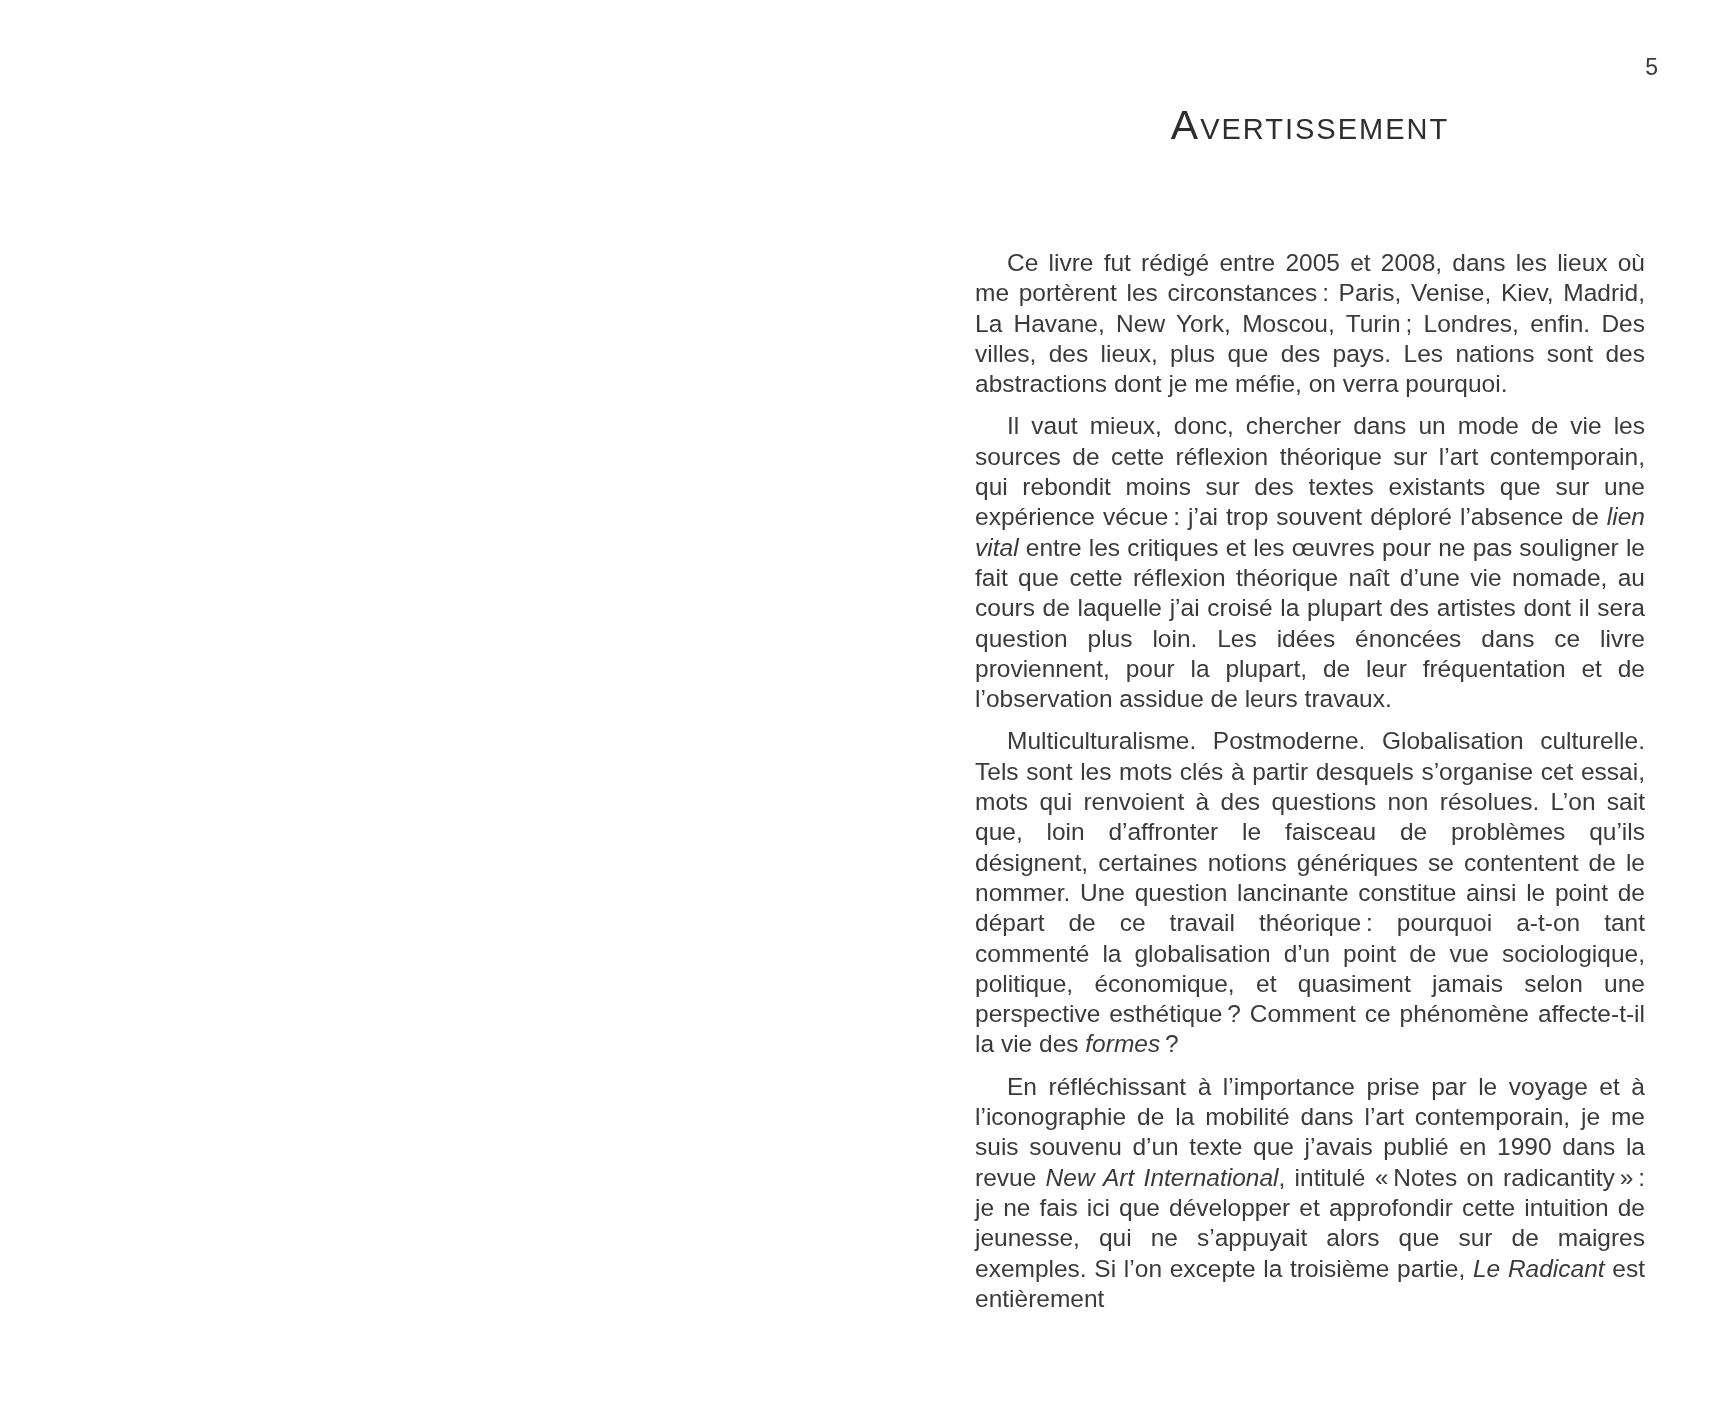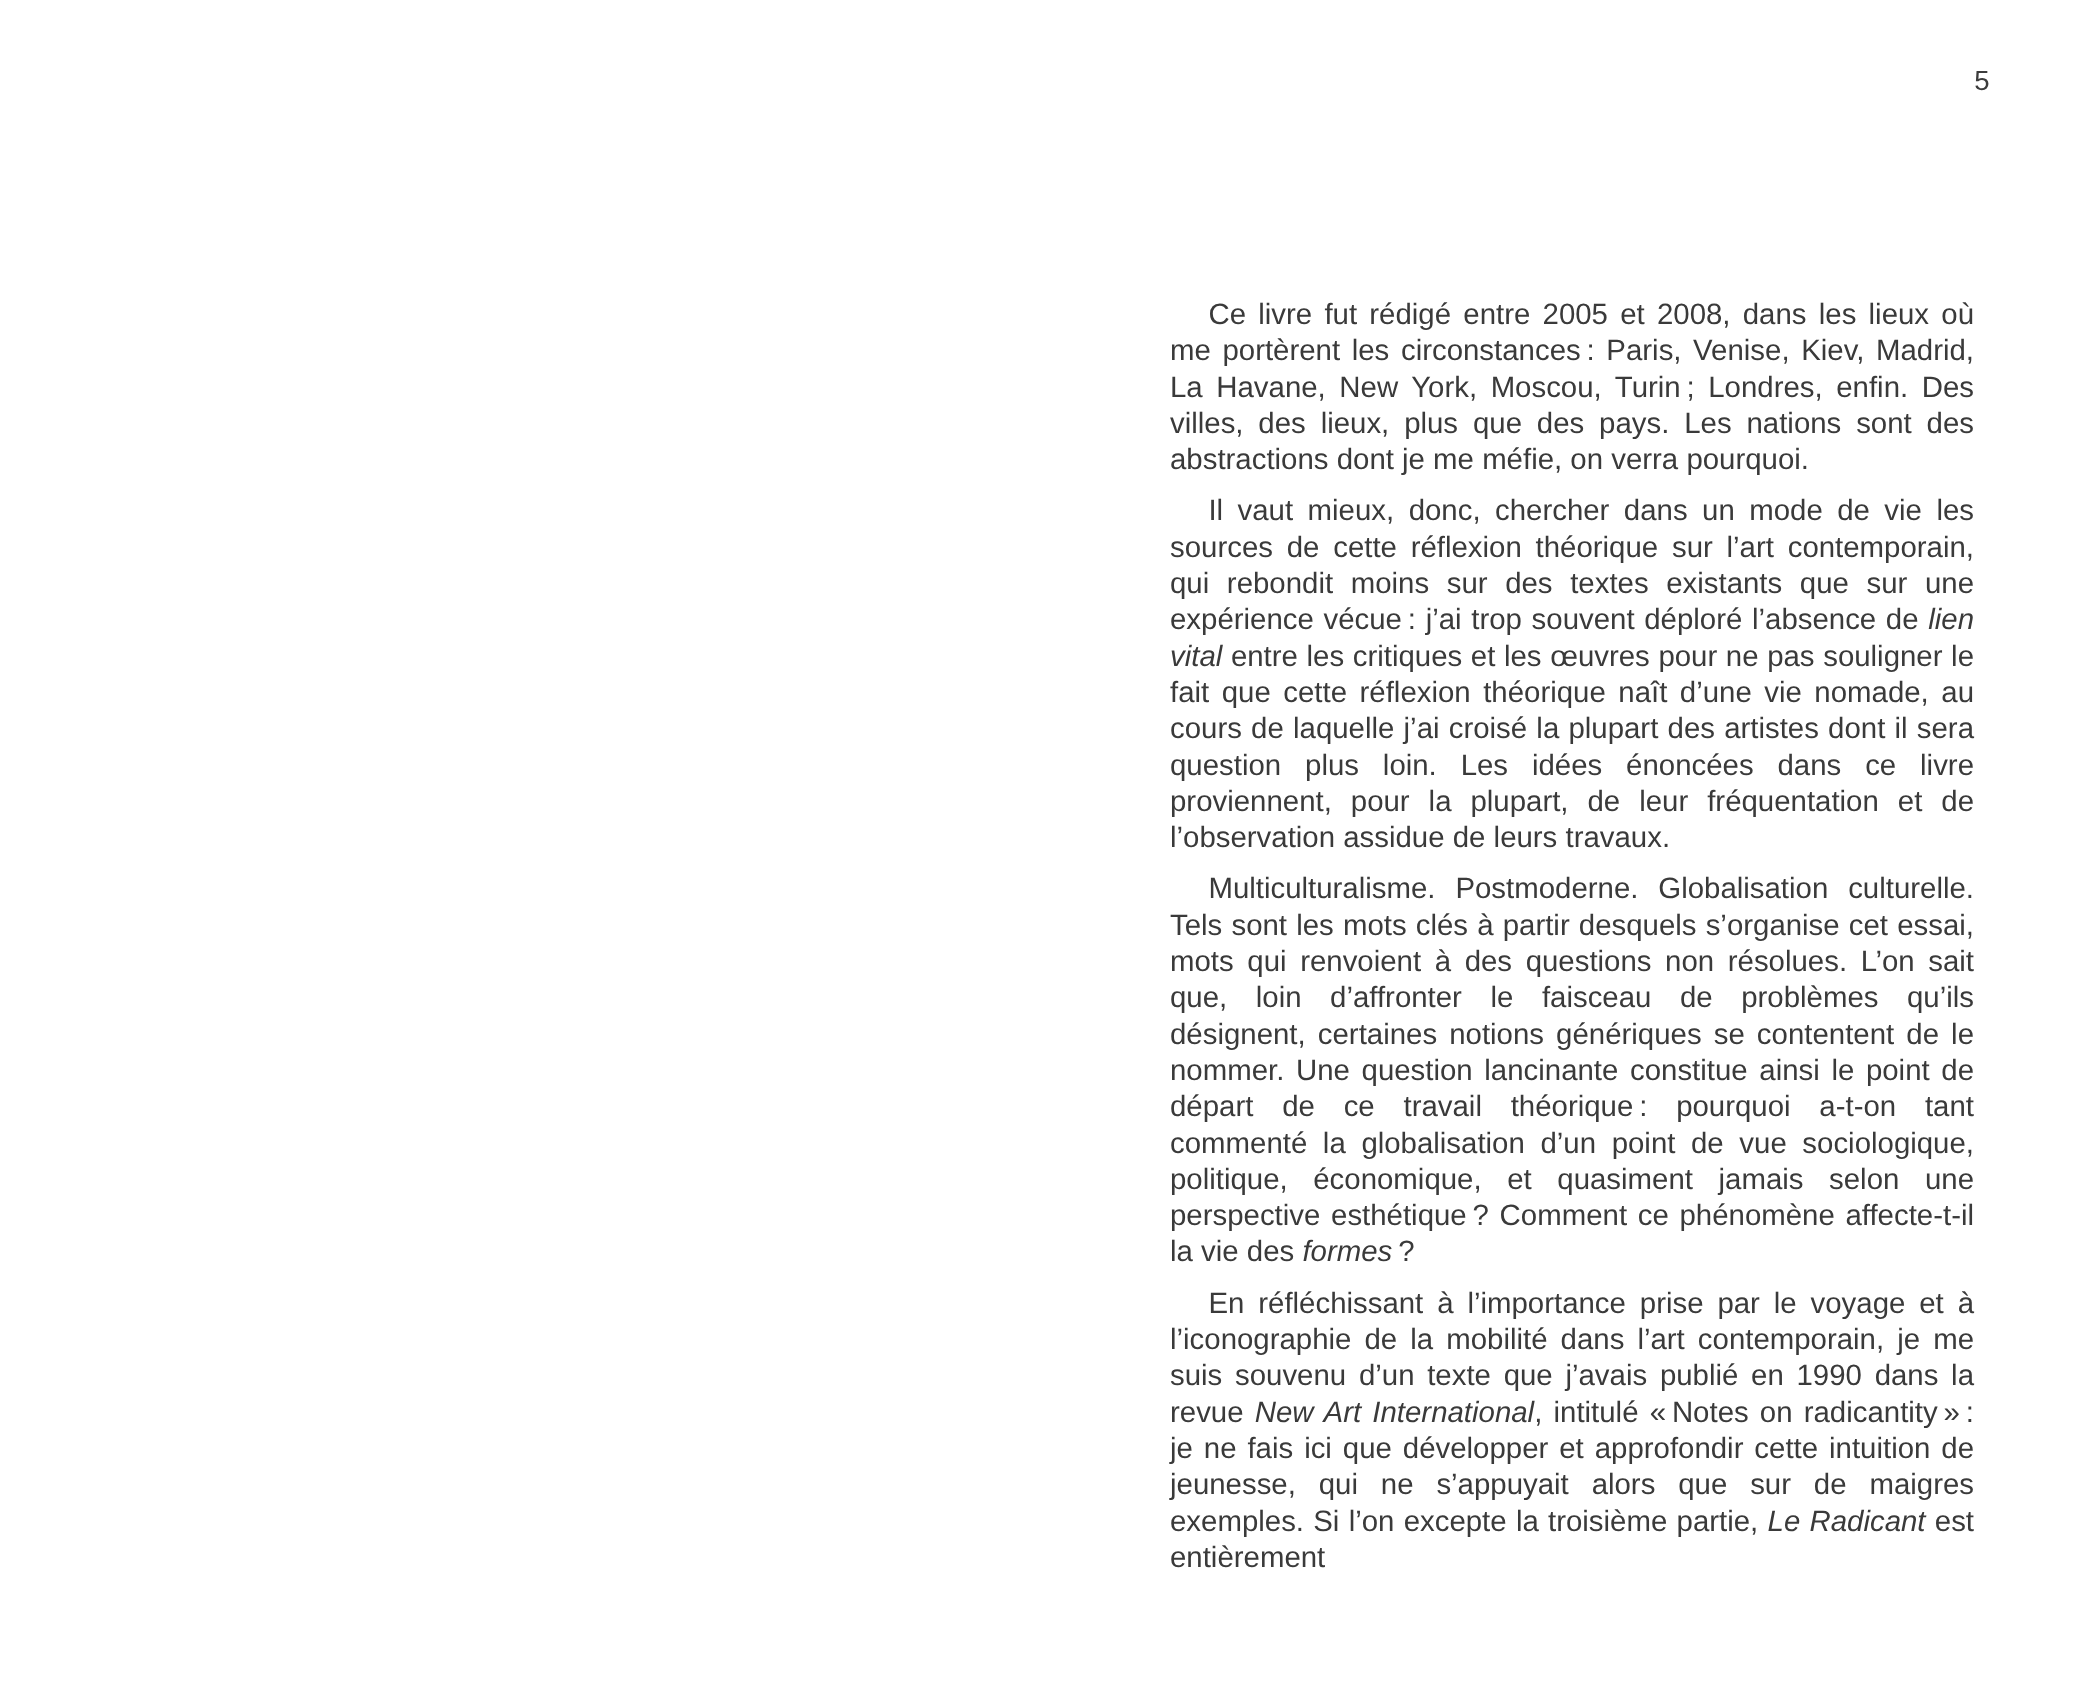--- a/index.html
+++ b/index.html
@@ -56,20 +56,21 @@
   .body-text em {
     font-style: italic;
   }
 </style>
 </head>
 <body>
 
 <div class="page">
   <div class="page-number">5</div>
 
+  <h1 class="chapter-title">Avertissement</h1>
 
   <div class="body-text">
       <p>Ce livre fut rédigé entre 2005 et 2008, dans les lieux où me portèrent les circonstances : Paris, Venise, Kiev, Madrid, La Havane, New York, Moscou, Turin ; Londres, enfin. Des villes, des lieux, plus que des pays. Les nations sont des abstractions dont je me méfie, on verra pourquoi.</p>
       <p>Il vaut mieux, donc, chercher dans un mode de vie les sources de cette réflexion théorique sur l’art contemporain, qui rebondit moins sur des textes existants que sur une expérience vécue : j’ai trop souvent déploré l’absence de <em>lien vital</em> entre les critiques et les œuvres pour ne pas souligner le fait que cette réflexion théorique naît d’une vie nomade, au cours de laquelle j’ai croisé la plupart des artistes dont il sera question plus loin. Les idées énoncées dans ce livre proviennent, pour la plupart, de leur fréquentation et de l’observation assidue de leurs travaux.</p>
       <p>Multiculturalisme. Postmoderne. Globalisation culturelle. Tels sont les mots clés à partir desquels s’organise cet essai, mots qui renvoient à des questions non résolues. L’on sait que, loin d’affronter le faisceau de problèmes qu’ils désignent, certaines notions génériques se contentent de le nommer. Une question lancinante constitue ainsi le point de départ de ce travail théorique : pourquoi a-t-on tant commenté la globalisation d’un point de vue sociologique, politique, économique, et quasiment jamais selon une perspective esthétique ? Comment ce phénomène affecte-t-il la vie des <em>formes</em> ?</p>
       <p>En réfléchissant à l’importance prise par le voyage et à l’iconographie de la mobilité dans l’art contemporain, je me suis souvenu d’un texte que j’avais publié en 1990 dans la revue <em>New Art International</em>, intitulé « Notes on radicantity » : je ne fais ici que développer et approfondir cette intuition de jeunesse, qui ne s’appuyait alors que sur de maigres exemples. Si l’on excepte la troisième partie, <em>Le Radicant</em> est entièrement</p>
     </div>
 </div>
 
 </body></html>

